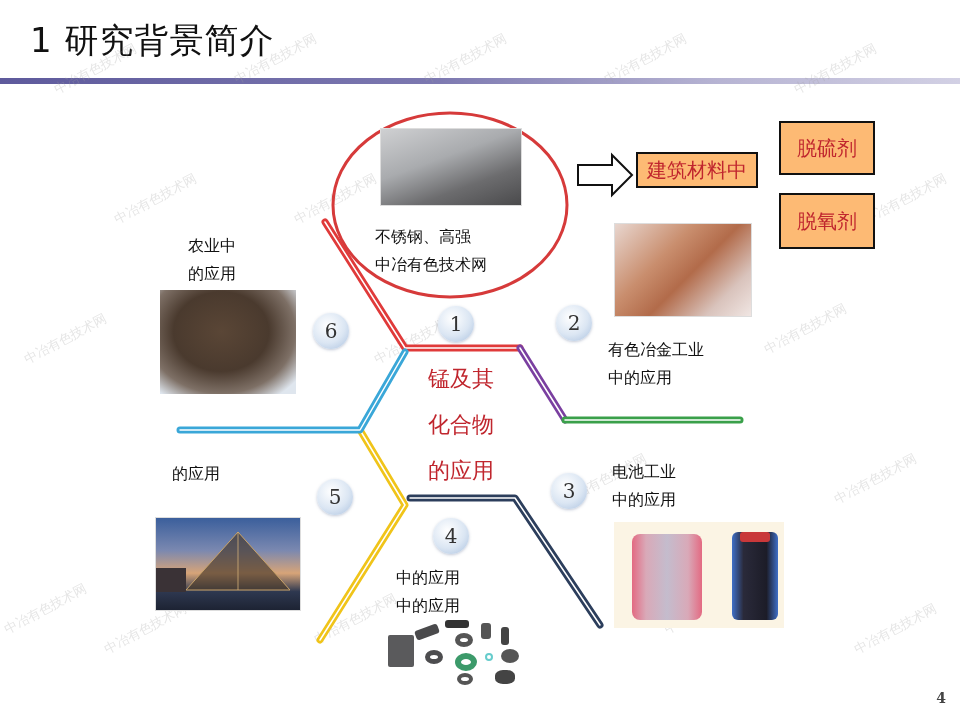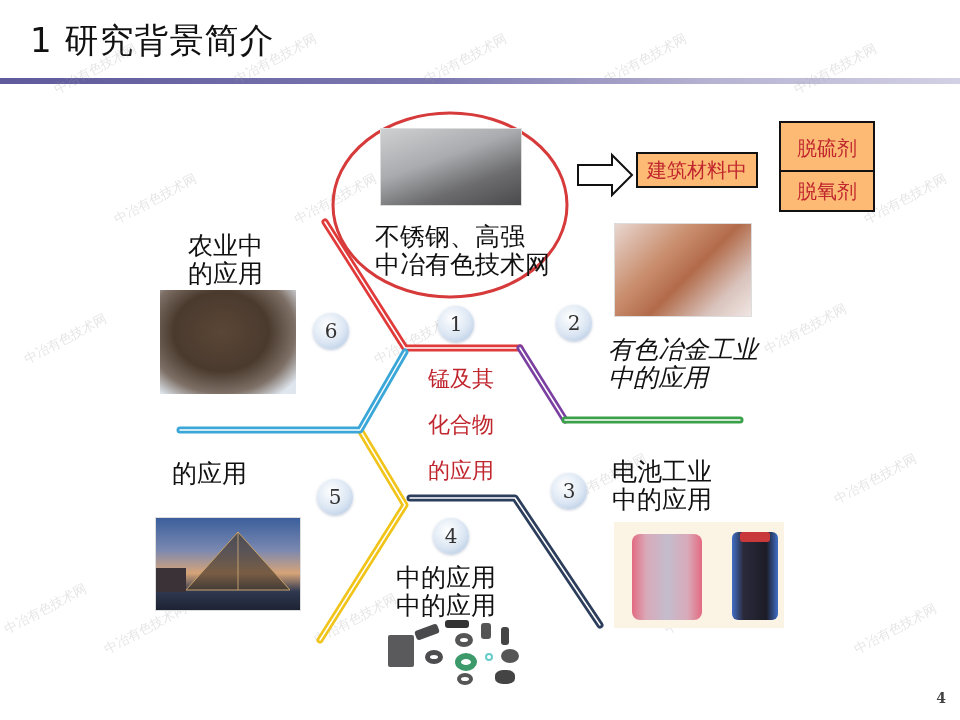--- a/index.html
+++ b/index.html
@@ -3,21 +3,21 @@
 <meta charset="utf-8">
 <style>
   * { margin:0; padding:0; box-sizing:border-box; }
   body { width:960px; height:720px; background:#ffffff; position:relative; overflow:hidden;
          font-family:"DejaVu Sans","Liberation Sans",sans-serif; color:#111; }
   .abs { position:absolute; }
   .title { left:30px; top:18px; font-size:34px; color:#111; letter-spacing:1px; }
   .title-bar { left:0; top:78px; width:960px; height:6px;
                background:linear-gradient(to right,#5e5a9c 0%,#7c78b0 45%,#b7b4d3 75%,#d2d0e4 100%); }
   .wm { color:rgba(160,160,160,0.28); font-size:13px; transform:rotate(-28deg); white-space:nowrap; }
-  .lbl { font-size:25px; line-height:28px; color:#111; }
+  .lbl { font-size:16px; line-height:28px; color:#111; }
   .center-text { left:396px; top:356px; width:130px; font-size:22px; line-height:46px; color:#c0262e; text-align:center;
                  font-family:"DejaVu Serif","Liberation Serif",serif; }
   .circle { width:36px; height:36px; border-radius:50%;
             background:radial-gradient(circle at 40% 35%,#ffffff 0%,#dbe6f3 55%,#a9c0de 100%);
             box-shadow:0 1px 3px rgba(80,100,140,0.35);
             font-family:"DejaVu Serif","Liberation Serif",serif; font-size:20px; color:#333;
             display:flex; align-items:center; justify-content:center; }
   .box { border:2px solid #111; background:#fdba74; color:#c0262e; font-size:20px;
          display:flex; align-items:center; justify-content:center;
          font-family:"DejaVu Serif","Liberation Serif",serif; }
@@ -85,25 +85,25 @@
 
 <div class="abs photo" style="left:380px;top:128px;width:142px;height:78px;background:linear-gradient(160deg,#cfd0d2 0%,#a9abae 40%,#6c6c6e 70%,#4a4a4c 100%);"></div>
 <div class="abs lbl" style="left:375px;top:223px;">
   <div>不锈钢、高强</div>
   <div>中冶有色技术网</div>
 </div>
 <div class="abs circle" style="left:438px;top:306px">1</div>
 
 <div class="abs box" style="left:636px;top:152px;width:122px;height:36px">建筑材料中</div>
 <div class="abs box" style="left:779px;top:121px;width:96px;height:54px">脱硫剂</div>
-<div class="abs box" style="left:779px;top:170px;width:96px;height:42px">脱氧剂</div>
+<div class="abs box" style="left:779px;top:193px;width:96px;height:56px">脱氧剂</div>
 
 <div class="abs photo" style="left:614px;top:223px;width:138px;height:94px;background:linear-gradient(135deg,#e8d6cf 0%,#c98e6e 35%,#b26b4a 55%,#d9c3bc 80%,#f0e6e3 100%);"></div>
 <div class="abs circle" style="left:556px;top:305px">2</div>
-<div class="abs lbl" style="left:608px;top:336px;font-style:italic;">
+<div class="abs lbl" style="left:608px;top:336px;">
   <div>有色冶金工业</div>
   <div>中的应用</div>
 </div>
 
 <div class="abs circle" style="left:551px;top:473px">3</div>
 <div class="abs lbl" style="left:612px;top:458px;">
   <div>电池工业</div>
   <div>中的应用</div>
 </div>
 <div class="abs photo" style="left:614px;top:522px;width:170px;height:106px;background:#fbf4e4;border:none;">

